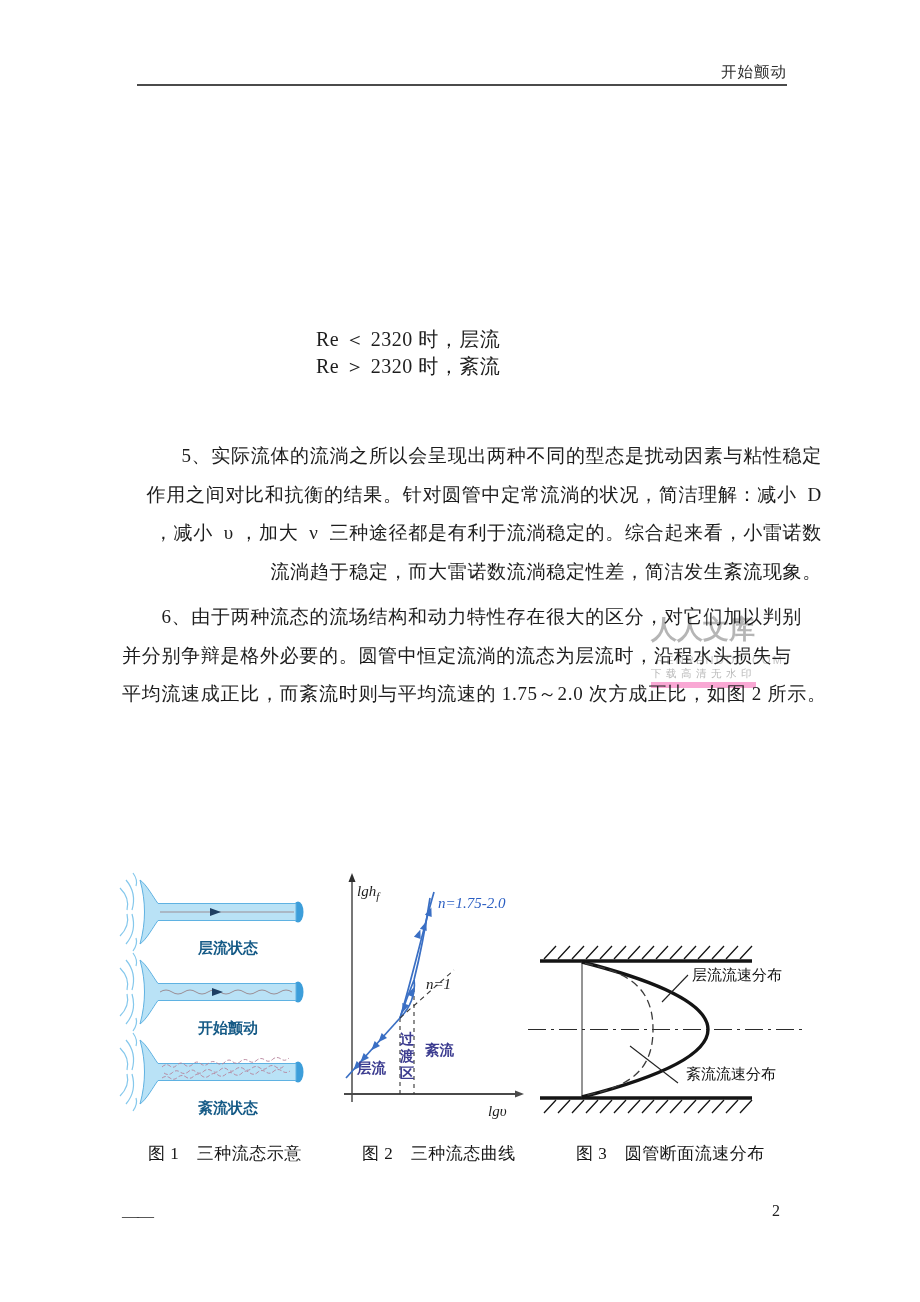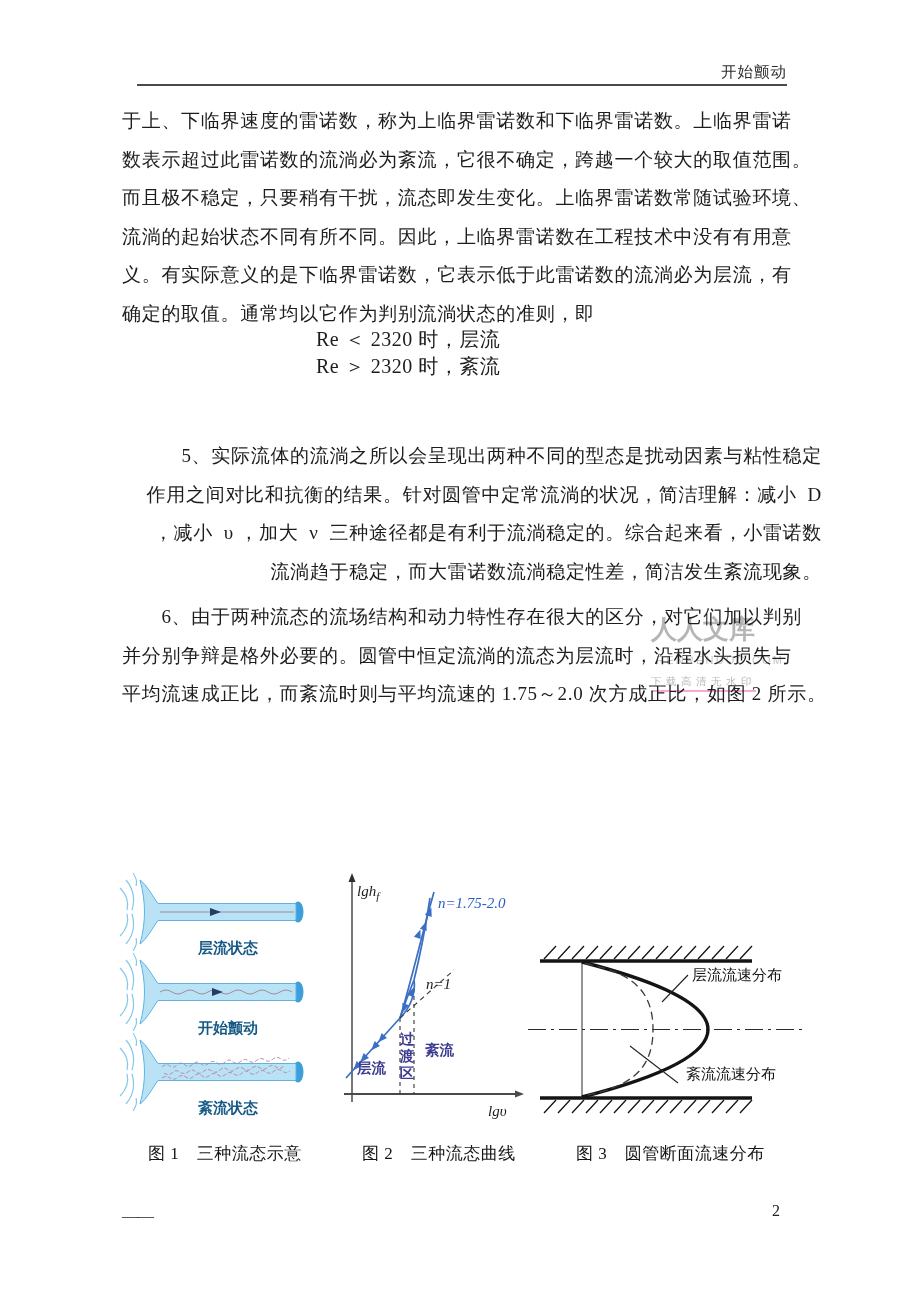--- a/index.html
+++ b/index.html
@@ -37,21 +37,21 @@
   }
   .wm-url {
     position:absolute; left:648px; top:654px; font-size:11px; color:#c3c3c3;
     letter-spacing:2.2px; font-family:"Liberation Sans","DejaVu Sans",sans-serif;
     white-space:nowrap;
     margin-left:8px;
   }
   .wm-sub {
     position:absolute; left:651px; top:667px; font-size:10.5px; color:#b9b9b9;
     letter-spacing:4.5px; font-family:"Liberation Sans","DejaVu Sans",sans-serif;
-    border-bottom:2px solid #f9a8d4; padding-bottom:1px; white-space:nowrap;margin-top:8px;
+    border-bottom:6px solid #f9a8d4; padding-bottom:1px; white-space:nowrap;
   }
   .fig { position:absolute; z-index:1; }
   .fig1 { left:110px; top:872px; }
   .fig2 { left:338px; top:872px; }
   .fig3 { left:528px; top:930px; }
   .caption {
     position:absolute; top:1142px; font-size:17px; letter-spacing:0.5px;
     color:#161616; z-index:1; white-space:pre;
   }
   .cap1 { left:148px; } .cap2 { left:362px; } .cap3 { left:576px; }
@@ -90,26 +90,20 @@
 
   <div class="watermark">
     <div class="wm-title">人人文库</div>
     <div class="wm-url">RENRENDOC.COM</div>
     <div class="wm-sub">下载高清无水印</div>
   </div>
 
   <div class="header-label">开始颤动</div>
   <div class="header-rule"></div>
 
-  <div class="para p1">于上、下临界速度的雷诺数，称为上临界雷诺数和下临界雷诺数。上临界雷诺
-数表示超过此雷诺数的流淌必为紊流，它很不确定，跨越一个较大的取值范围。
-而且极不稳定，只要稍有干扰，流态即发生变化。上临界雷诺数常随试验环境、
-流淌的起始状态不同有所不同。因此，上临界雷诺数在工程技术中没有有用意
-义。有实际意义的是下临界雷诺数，它表示低于此雷诺数的流淌必为层流，有
-确定的取值。通常均以它作为判别流淌状态的准则，即</div>
   <div class="formula">Re ＜ 2320 时，层流
 Re ＞ 2320 时，紊流</div>
   <div class="para p5">　　5、实际流体的流淌之所以会呈现出两种不同的型态是扰动因素与粘性稳定
 作用之间对比和抗衡的结果。针对圆管中定常流淌的状况，简洁理解：减小  D
 ，减小  υ ，加大  ν  三种途径都是有利于流淌稳定的。综合起来看，小雷诺数
 流淌趋于稳定，而大雷诺数流淌稳定性差，简洁发生紊流现象。</div>
   <div class="para p6">　　6、由于两种流态的流场结构和动力特性存在很大的区分，对它们加以判别
 并分别争辩是格外必要的。圆管中恒定流淌的流态为层流时，沿程水头损失与
 平均流速成正比，而紊流时则与平均流速的 1.75～2.0 次方成正比，如图 2 所示。</div>
 

